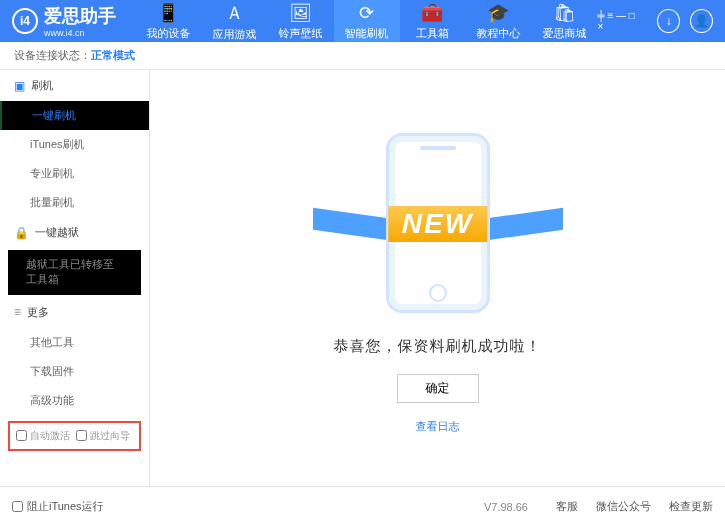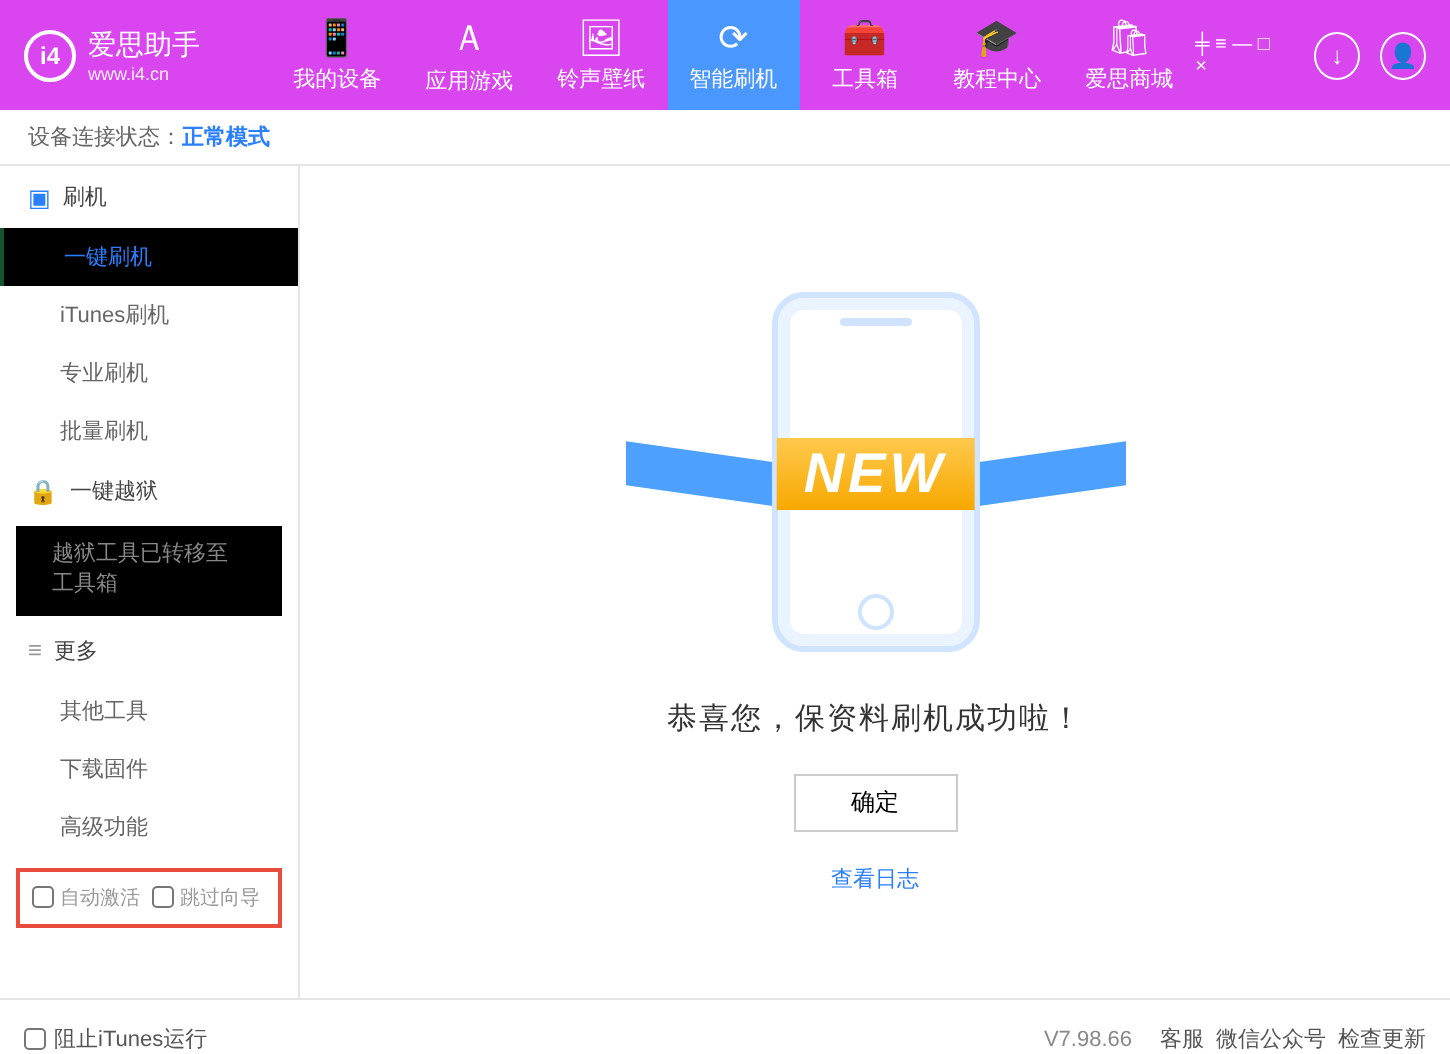--- a/index.html
+++ b/index.html
@@ -1,22 +1,22 @@
 <!DOCTYPE html>
 <html><head>
 <meta charset="utf-8">
 <style>
 * { margin: 0; padding: 0; box-sizing: border-box; font-family: "Microsoft YaHei", sans-serif; }
 body { width: 725px; height: 527px; overflow: hidden; background: #fff; }
 
-.header { height: 55px; background: #d946ef; display: flex; align-items: center; color: #fff; }
+.header { height: 42px; background: #3b82f6; display: flex; align-items: center; color: #fff; }
 .logo-area { display: flex; align-items: center; padding: 0 12px; width: 140px; }
 .logo-badge { width: 26px; height: 26px; border: 2px solid #fff; border-radius: 50%; display: flex; align-items: center; justify-content: center; font-weight: bold; font-size: 12px; margin-right: 6px; }
 .logo-text { display: flex; flex-direction: column; }
-.logo-title { font-size: 14px; font-weight: normal; }
+.logo-title { font-size: 18px; font-weight: bold; }
 .logo-sub { font-size: 9px; opacity: .9; }
 
 .nav-tabs { display: flex; flex: 1; height: 100%; }
 .nav-tab { width: 66px; display: flex; flex-direction: column; align-items: center; justify-content: center; font-size: 11px; cursor: pointer; }
 .nav-tab.active { background: #4a97ff; }
 .nav-tab .ic { font-size: 18px; margin-bottom: 2px; }
 
 .header-right { display: flex; align-items: center; gap: 10px; padding-right: 12px; }
 .header-right .circ { width: 24px; height: 24px; border: 1.5px solid #fff; border-radius: 50%; display: flex; align-items: center; justify-content: center; font-size: 12px; cursor: pointer; }
 .win-controls { display: flex; gap: 6px; font-size: 10px; margin-right: 6px; cursor: pointer; }
@@ -56,21 +56,21 @@
 .illus-wrap { position: relative; margin-top: 10px; }
 
 .success-text { margin-top: 24px; font-size: 15px; color: #333; letter-spacing: 1px; }
 .ok-btn { margin-top: 18px; padding: 5px 28px; font-size: 12px; background: #fff; border: 1px solid #ccc; cursor: pointer; }
 .view-log { margin-top: 16px; color: #2a7fff; font-size: 11px; cursor: pointer; }
 
 .footer { height: 40px; border-top: 1px solid #e5e5e5; display: flex; align-items: center; padding: 0 12px; font-size: 11px; color: #555; }
 .footer .fl { display: flex; align-items: center; gap: 4px; }
 .footer .fl input { width: 11px; height: 11px; }
 .footer .ver { margin-left: auto; color: #888; }
-.footer .links { display: flex; gap: 6px; margin-left: 14px; color: #555; }
+.footer .links { display: flex; gap: 18px; margin-left: 28px; color: #555; }
 .footer .links span { cursor: pointer; }
 </style>
 </head>
 <body>
 
 <div class="header">
   <div class="logo-area">
     <div class="logo-badge">i4</div>
     <div class="logo-text">
       <div class="logo-title">爱思助手</div>

